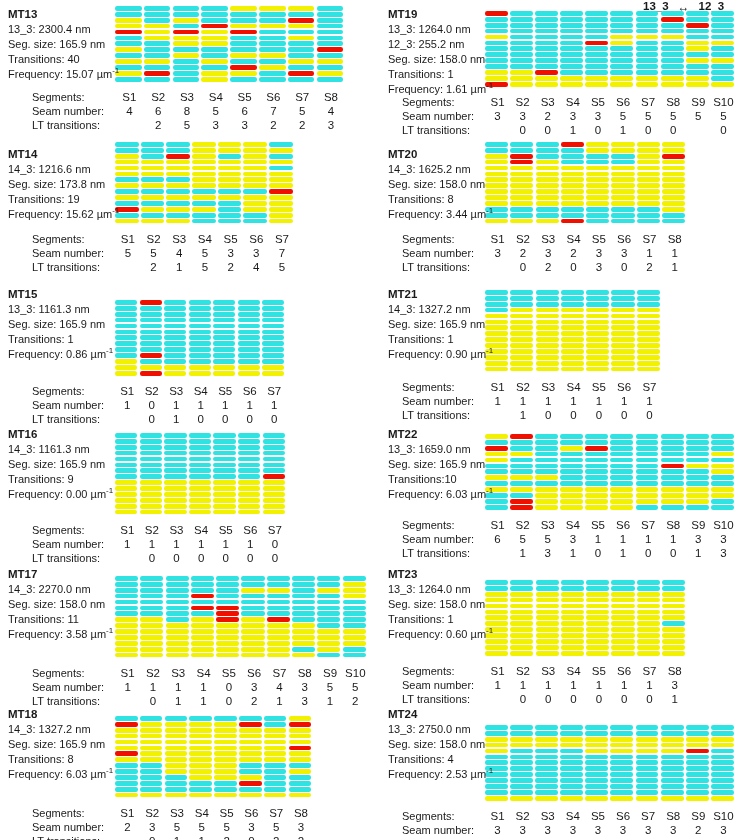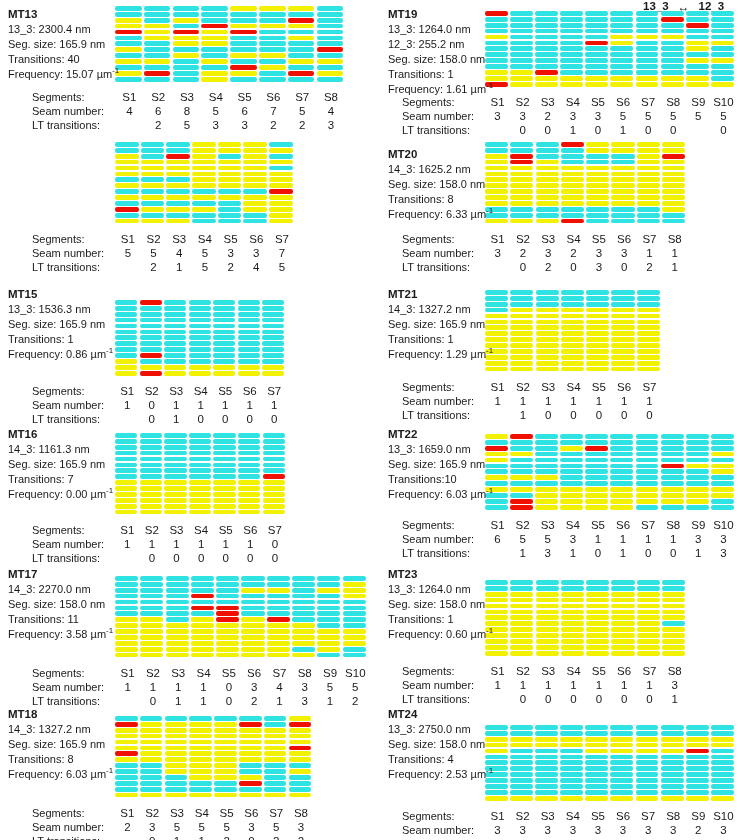--- a/index.html
+++ b/index.html
@@ -191,20 +191,27 @@
           <div class="tcell" style="width: 28.8px;">5</div>
           <div class="tcell" style="width: 28.8px;">3</div>
           <div class="tcell" style="width: 28.8px;">3</div>
           <div class="tcell" style="width: 28.8px;">2</div>
           <div class="tcell" style="width: 28.8px;">2</div>
           <div class="tcell" style="width: 28.8px;">3</div>
         </div>
       </div>
     </div>
     <div class="panel pleft" style="left: 0px; top: 140px;">
+      <div class="info">
+        <div class="ptitle">MT14</div>
+        <div class="iline">14_3: 1216.6 nm</div>
+        <div class="iline">Seg. size: 173.8 nm</div>
+        <div class="iline">Transitions: 19</div>
+        <div class="iline"><span>Frequency: 15.62 µm</span><sup>-1</sup></div>
+      </div>
       <div class="lattice" style="margin-top: 2px;">
         <div class="lcol" style="width: 25.7px;">
           <div class="lcell" style="width: 23.5px; background: rgb(47, 227, 227);"></div>
           <div class="lcell" style="width: 23.5px; background: rgb(47, 227, 227);"></div>
           <div class="lcell" style="width: 23.5px; background: rgb(241, 241, 0);"></div>
           <div class="lcell" style="width: 23.5px; background: rgb(241, 241, 0);"></div>
           <div class="lcell" style="width: 23.5px; background: rgb(241, 241, 0);"></div>
           <div class="lcell" style="width: 23.5px; background: rgb(241, 241, 0);"></div>
           <div class="lcell" style="width: 23.5px; background: rgb(47, 227, 227);"></div>
           <div class="lcell" style="width: 23.5px; background: rgb(241, 241, 0);"></div>
@@ -341,21 +348,21 @@
           <div class="tcell" style="width: 25.7px;">5</div>
           <div class="tcell" style="width: 25.7px;">2</div>
           <div class="tcell" style="width: 25.7px;">4</div>
           <div class="tcell" style="width: 25.7px;">5</div>
         </div>
       </div>
     </div>
     <div class="panel pleft" style="left: 0px; top: 280px;">
       <div class="info">
         <div class="ptitle">MT15</div>
-        <div class="iline">13_3: 1536.3 nm</div>
+        <div class="iline">13_3: 1161.3 nm</div>
         <div class="iline">Seg. size: 165.9 nm</div>
         <div class="iline">Transitions: 1</div>
         <div class="iline"><span>Frequency: 0.86 µm</span><sup>-1</sup></div>
       </div>
       <div class="lattice" style="margin-top: 20px;">
         <div class="lcol" style="width: 24.5px;">
           <div class="lcell" style="width: 22.3px; background: rgb(47, 227, 227);"></div>
           <div class="lcell" style="width: 22.3px; background: rgb(47, 227, 227);"></div>
           <div class="lcell" style="width: 22.3px; background: rgb(47, 227, 227);"></div>
           <div class="lcell" style="width: 22.3px; background: rgb(47, 227, 227);"></div>
@@ -491,21 +498,21 @@
           <div class="tcell" style="width: 24.5px;">0</div>
           <div class="tcell" style="width: 24.5px;">0</div>
         </div>
       </div>
     </div>
     <div class="panel pleft" style="left: 0px; top: 420px;">
       <div class="info">
         <div class="ptitle">MT16</div>
         <div class="iline">14_3: 1161.3 nm</div>
         <div class="iline">Seg. size: 165.9 nm</div>
-        <div class="iline">Transitions: 7</div>
+        <div class="iline">Transitions: 9</div>
         <div class="iline"><span>Frequency: 0.00 µm</span><sup>-1</sup></div>
       </div>
       <div class="lattice" style="margin-top: 13px;">
         <div class="lcol" style="width: 24.6px;">
           <div class="lcell" style="width: 22.4px; background: rgb(47, 227, 227);"></div>
           <div class="lcell" style="width: 22.4px; background: rgb(47, 227, 227);"></div>
           <div class="lcell" style="width: 22.4px; background: rgb(47, 227, 227);"></div>
           <div class="lcell" style="width: 22.4px; background: rgb(47, 227, 227);"></div>
           <div class="lcell" style="width: 22.4px; background: rgb(47, 227, 227);"></div>
           <div class="lcell" style="width: 22.4px; background: rgb(47, 227, 227);"></div>
@@ -1236,21 +1243,21 @@
           <div class="tcell" style="width: 25.1px;">0</div>
         </div>
       </div>
     </div>
     <div class="panel pright" style="left: 370px; top: 140px;">
       <div class="info">
         <div class="ptitle">MT20</div>
         <div class="iline">14_3: 1625.2 nm</div>
         <div class="iline">Seg. size: 158.0 nm</div>
         <div class="iline">Transitions: 8</div>
-        <div class="iline"><span>Frequency: 6.33 µm</span><sup>-1</sup></div>
+        <div class="iline"><span>Frequency: 3.44 µm</span><sup>-1</sup></div>
       </div>
       <div class="lattice" style="margin-top: 2px;">
         <div class="lcol" style="width: 25.3px;">
           <div class="lcell" style="width: 23.1px; background: rgb(47, 227, 227);"></div>
           <div class="lcell" style="width: 23.1px; background: rgb(47, 227, 227);"></div>
           <div class="lcell" style="width: 23.1px; background: rgb(241, 241, 0);"></div>
           <div class="lcell" style="width: 23.1px; background: rgb(241, 241, 0);"></div>
           <div class="lcell" style="width: 23.1px; background: rgb(241, 241, 0);"></div>
           <div class="lcell" style="width: 23.1px; background: rgb(241, 241, 0);"></div>
           <div class="lcell" style="width: 23.1px; background: rgb(241, 241, 0);"></div>
@@ -1410,21 +1417,21 @@
           <div class="tcell" style="width: 25.3px;">1</div>
         </div>
       </div>
     </div>
     <div class="panel pright" style="left: 370px; top: 280px;">
       <div class="info">
         <div class="ptitle">MT21</div>
         <div class="iline">14_3: 1327.2 nm</div>
         <div class="iline">Seg. size: 165.9 nm</div>
         <div class="iline">Transitions: 1</div>
-        <div class="iline"><span>Frequency: 1.29 µm</span><sup>-1</sup></div>
+        <div class="iline"><span>Frequency: 0.90 µm</span><sup>-1</sup></div>
       </div>
       <div class="lattice" style="margin-top: 10px;">
         <div class="lcol" style="width: 25.3px;">
           <div class="lcell" style="width: 23.1px; background: rgb(47, 227, 227);"></div>
           <div class="lcell" style="width: 23.1px; background: rgb(47, 227, 227);"></div>
           <div class="lcell" style="width: 23.1px; background: rgb(47, 227, 227);"></div>
           <div class="lcell" style="width: 23.1px; background: rgb(47, 227, 227);"></div>
           <div class="lcell" style="width: 23.1px; background: rgb(241, 241, 0);"></div>
           <div class="lcell" style="width: 23.1px; background: rgb(241, 241, 0);"></div>
           <div class="lcell" style="width: 23.1px; background: rgb(241, 241, 0);"></div>

